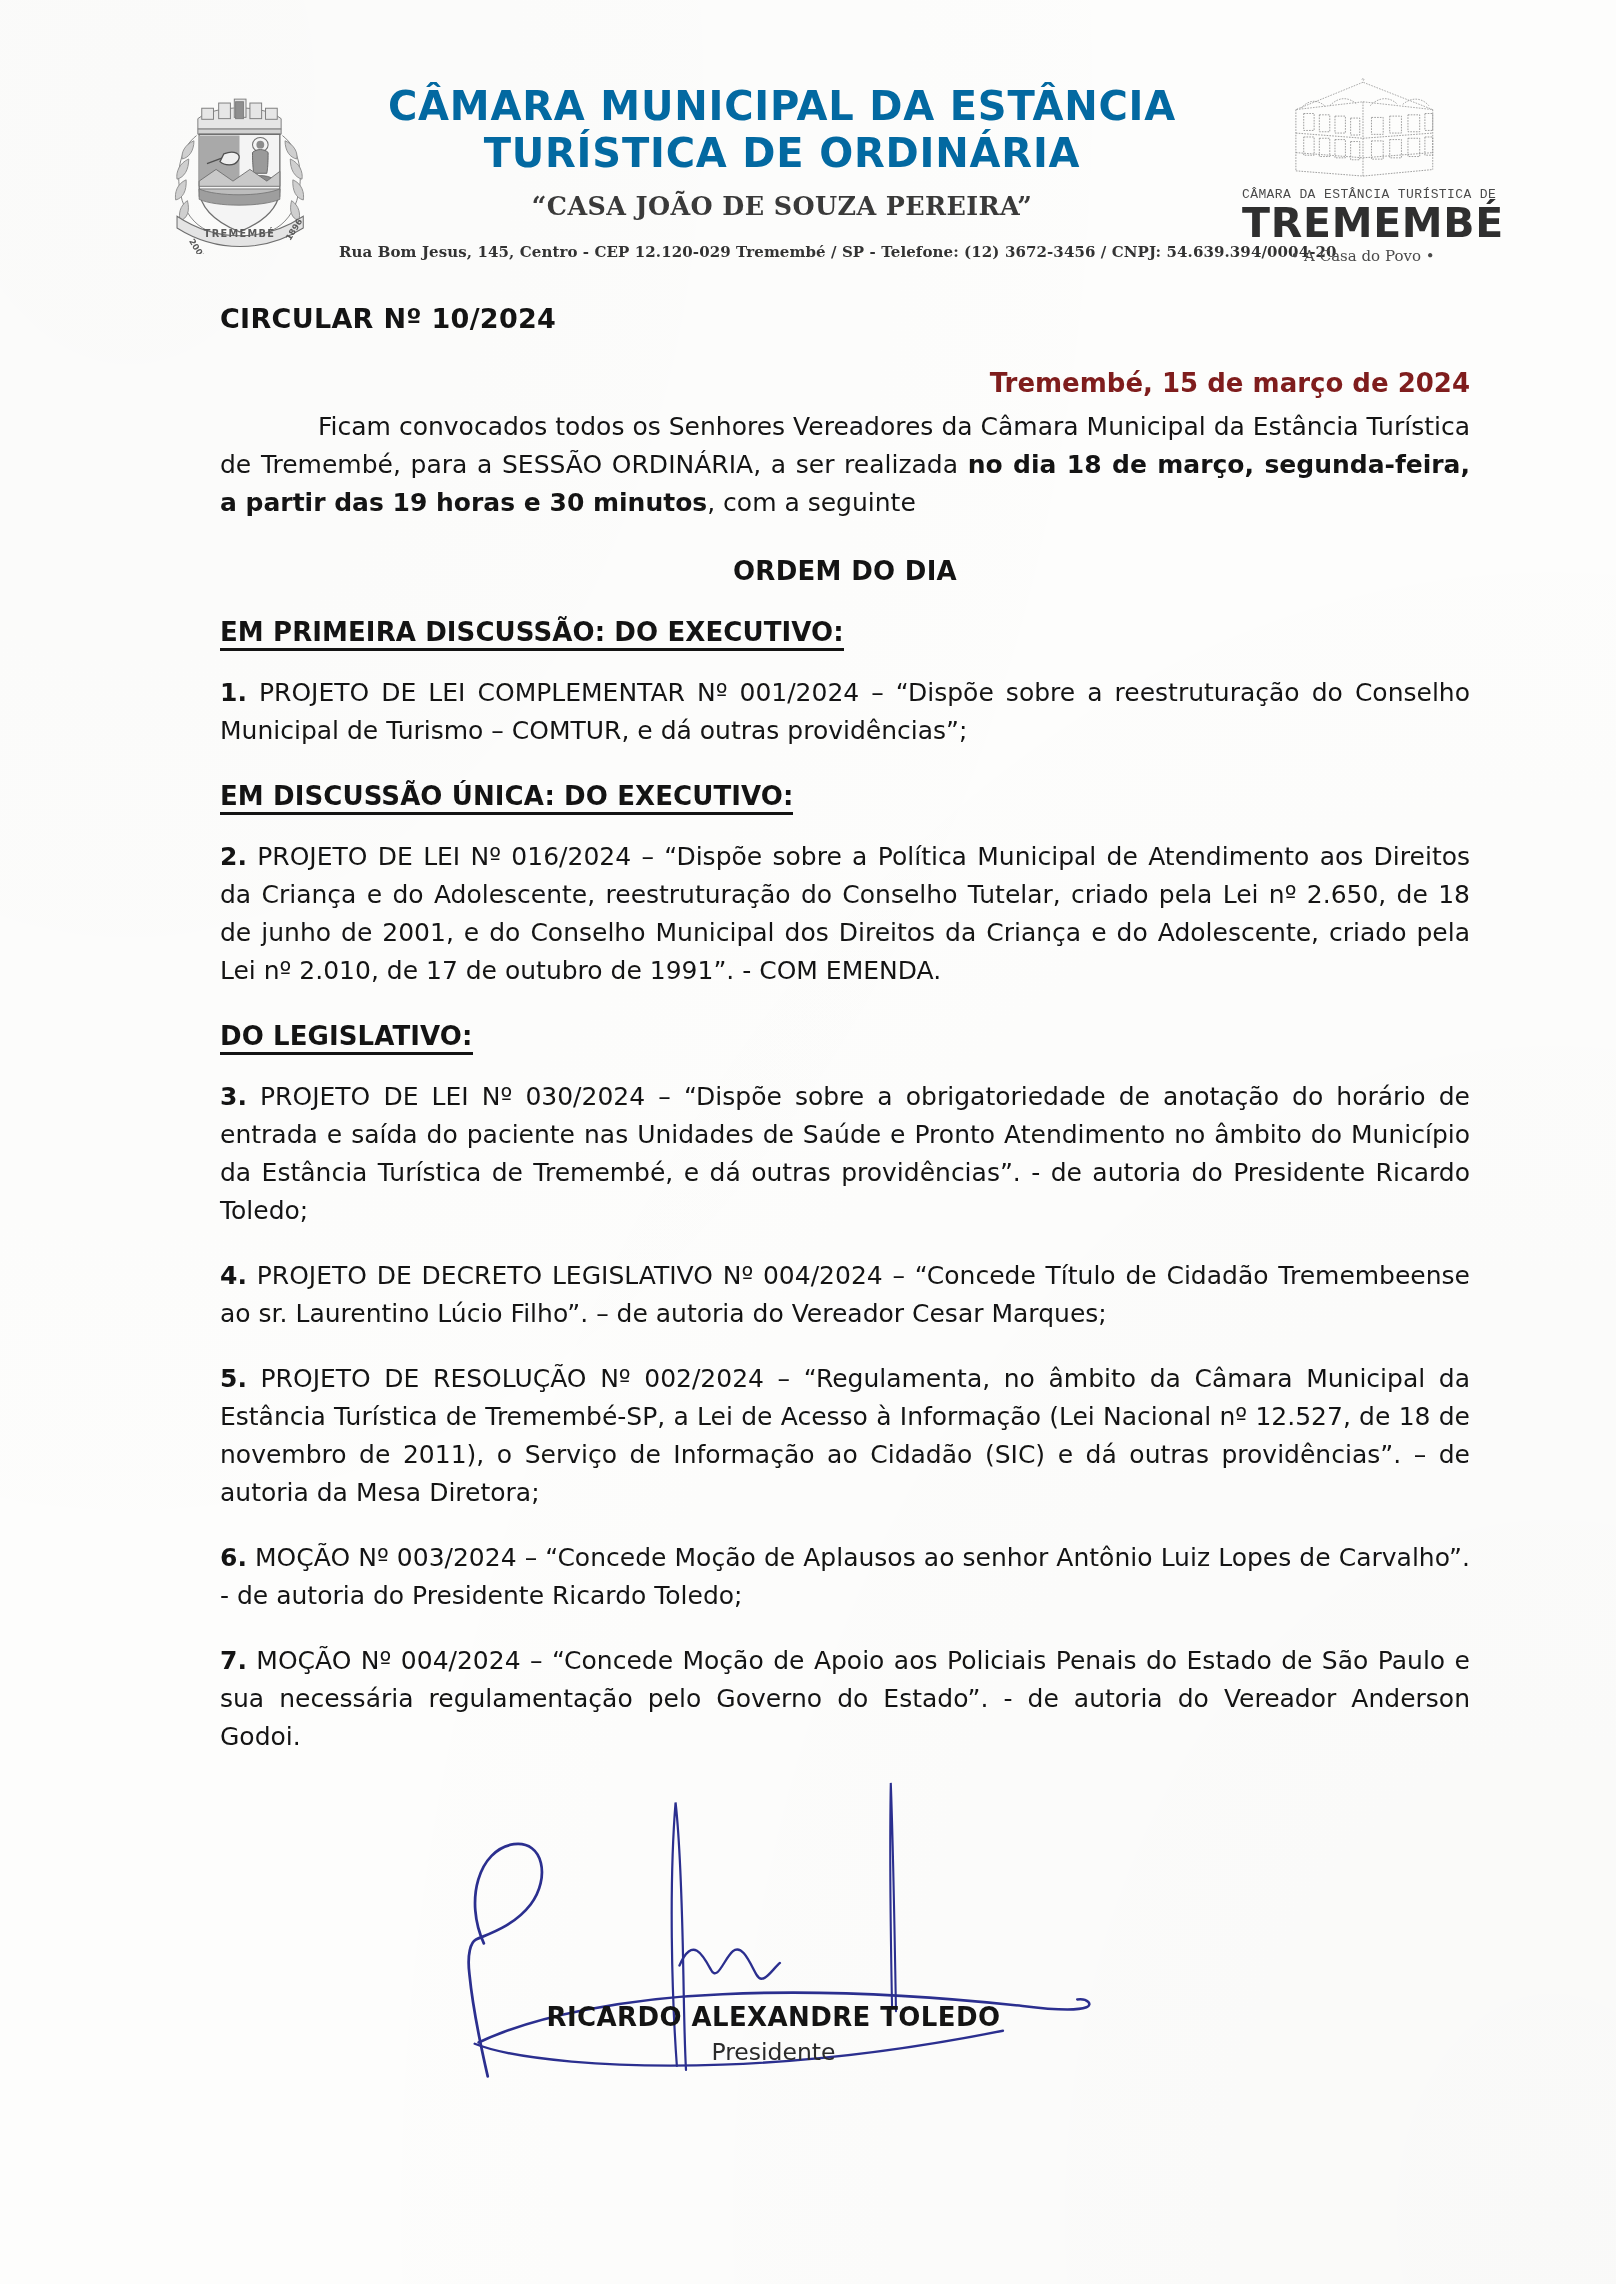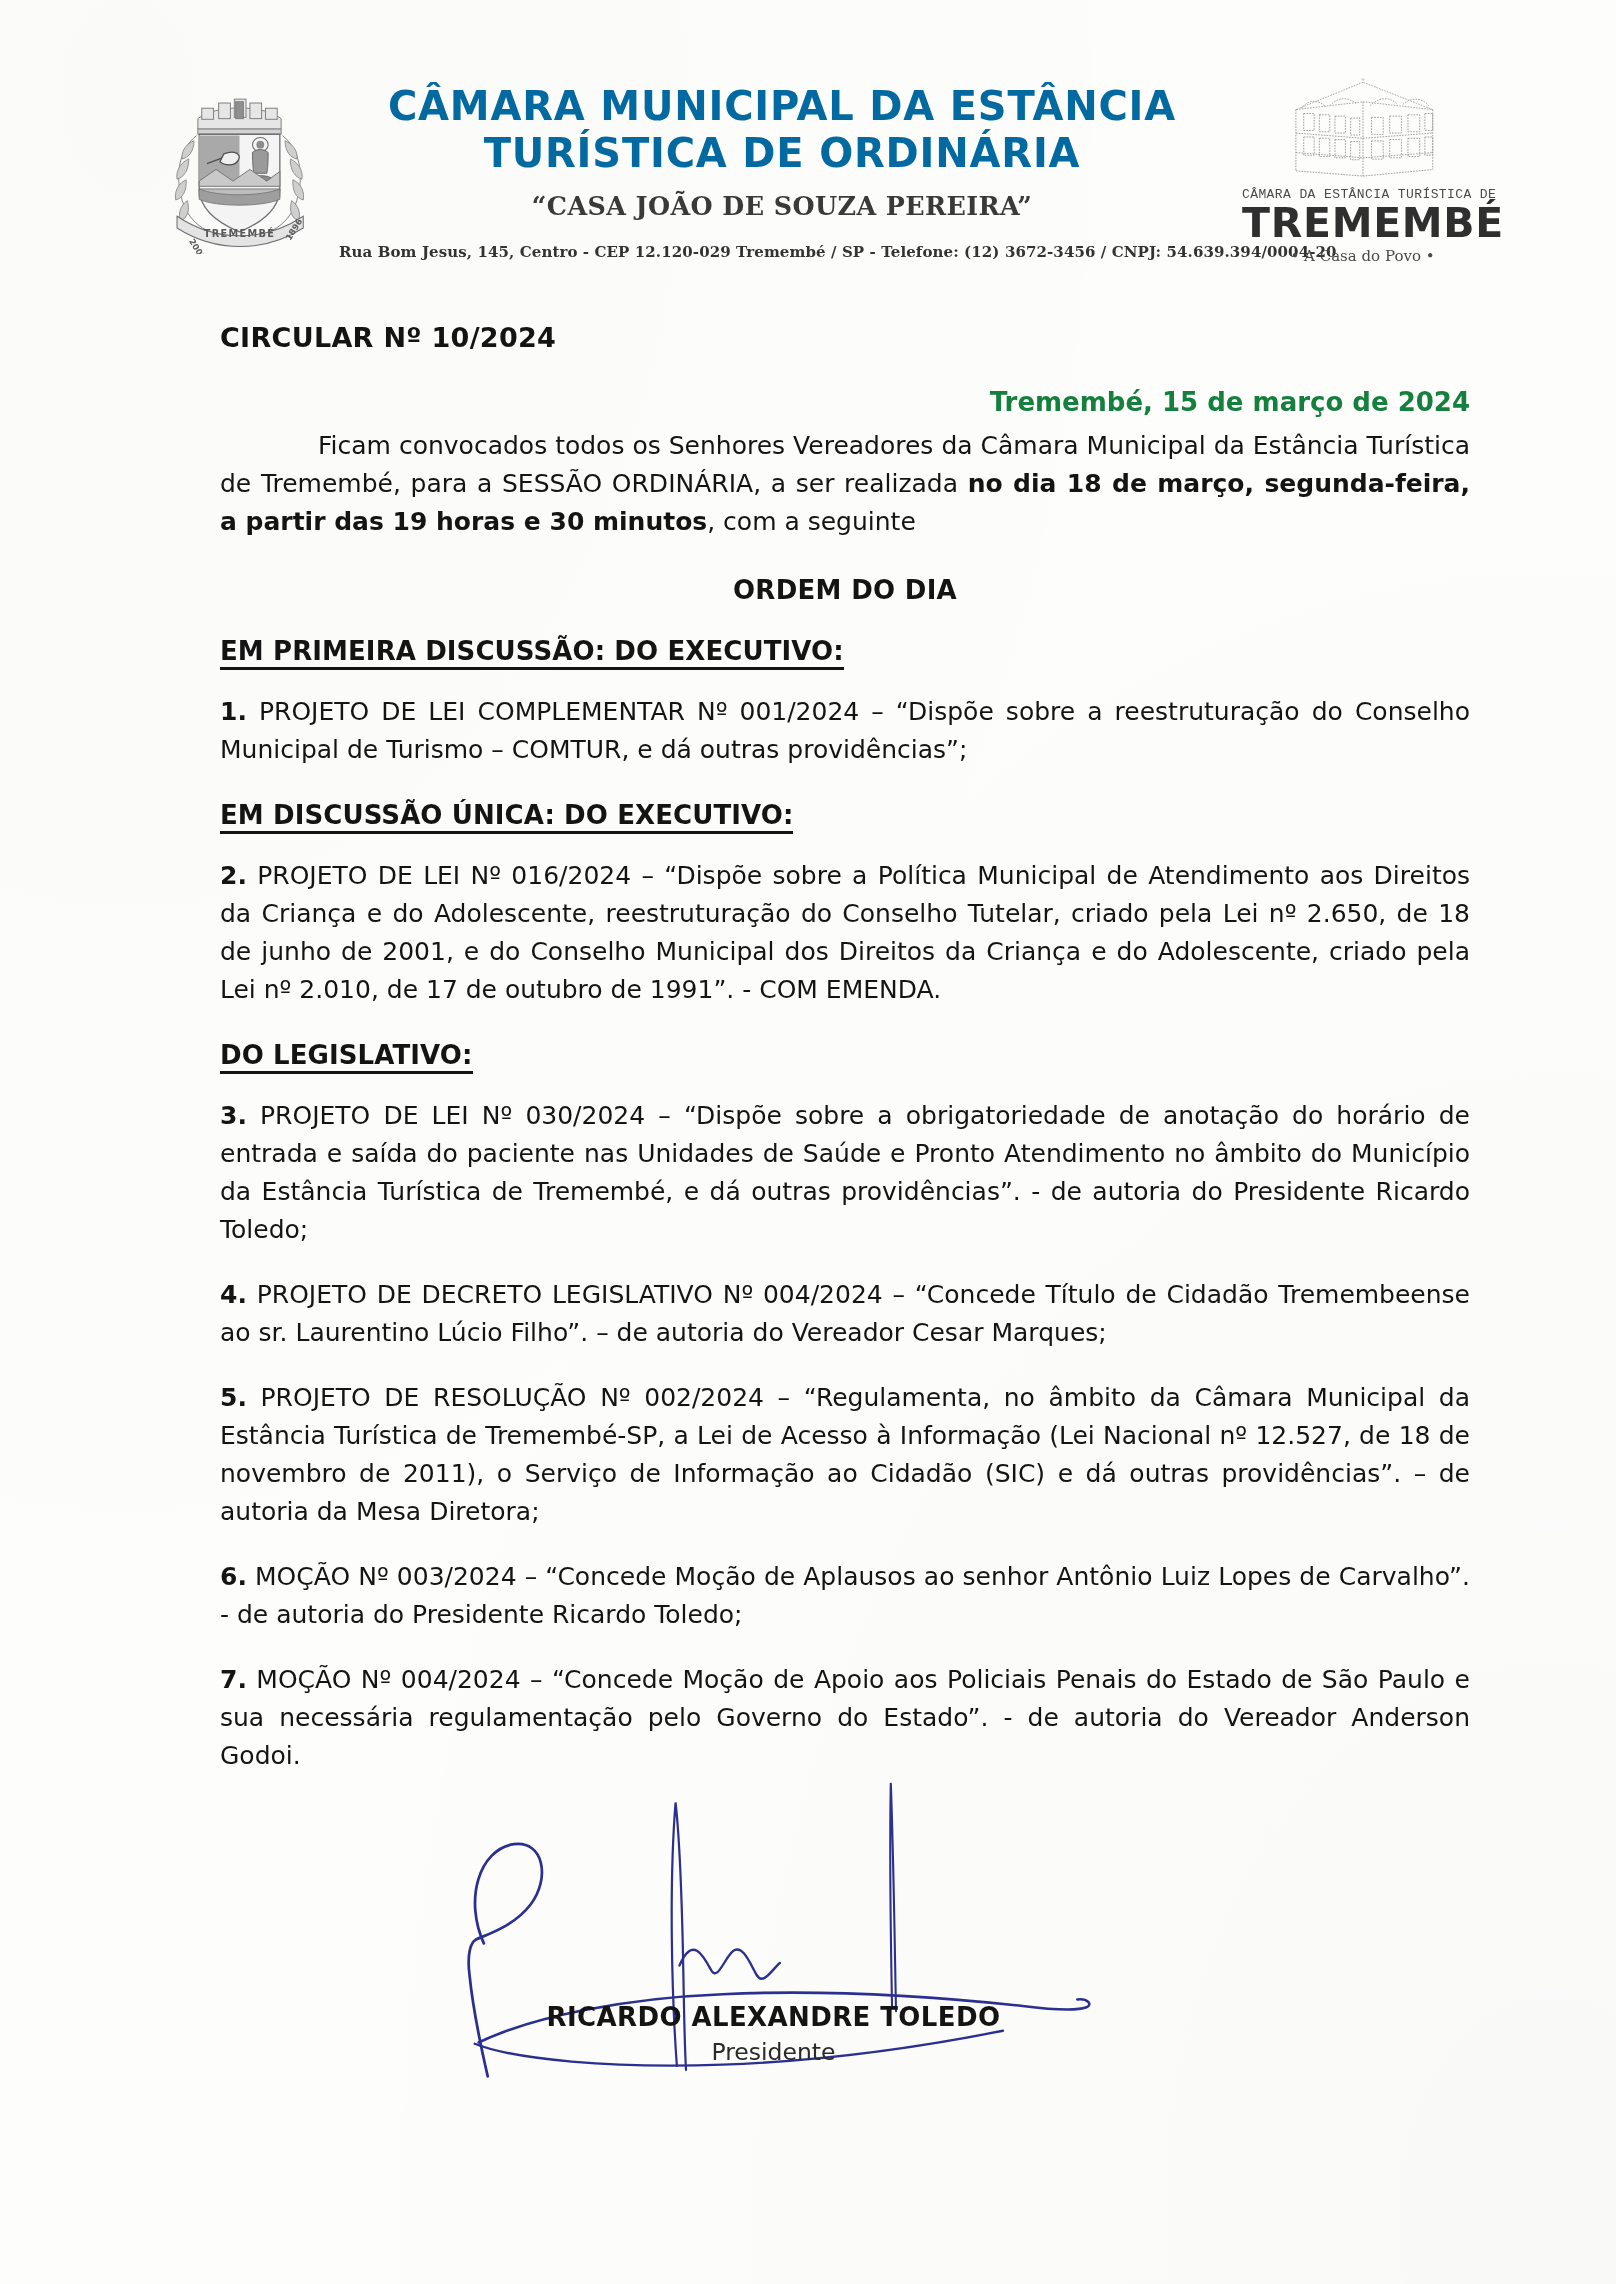--- a/index.html
+++ b/index.html
@@ -112,37 +112,37 @@
     font-size: 15px;
     color: #4a4a4a;
     margin-top: 2.6px;
     white-space: nowrap;
   }
 
   
   .doc-body {
     position: absolute;
     left: 220px;
-    top: 322px;
+    top: 303px;
     width: 1250px;
   }
   .circular-no {
     font-family: "DejaVu Sans", sans-serif;
     font-weight: bold;
     font-size: 27px;
     color: #141414;
     letter-spacing: 0.3px;
   }
   .date-line {
     margin-top: 34px;
     text-align: right;
     font-family: "DejaVu Sans", sans-serif;
     font-weight: bold;
     font-size: 26px;
-    color: #15803d;
+    color: #7f1d1d;
   }
   .para {
     margin-top: 10px;
     font-family: "DejaVu Sans", sans-serif;
     font-size: 25px;
     line-height: 38px;
     color: #141414;
     text-align: justify;
     text-justify: inter-word;
   }

